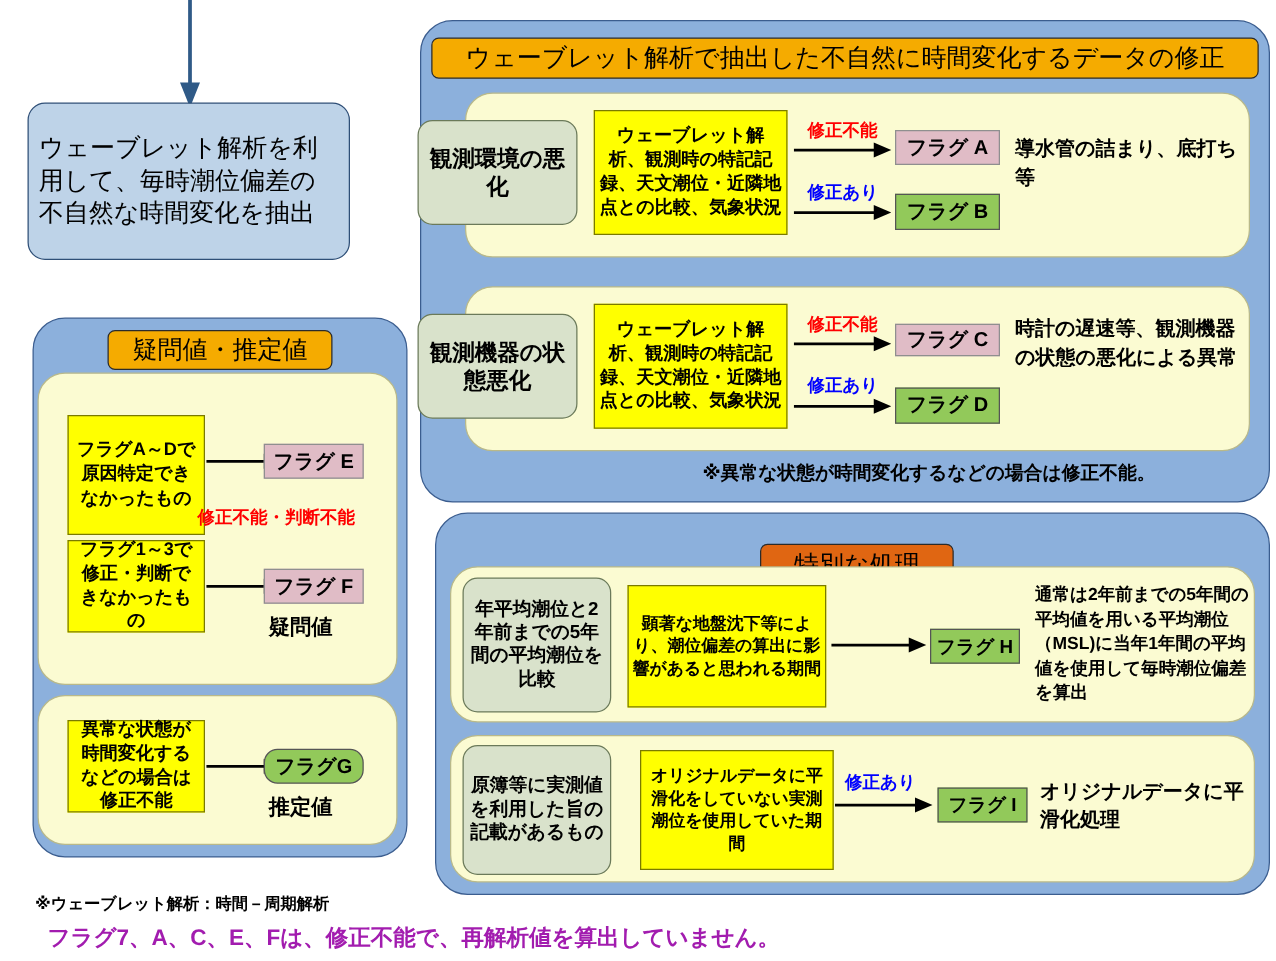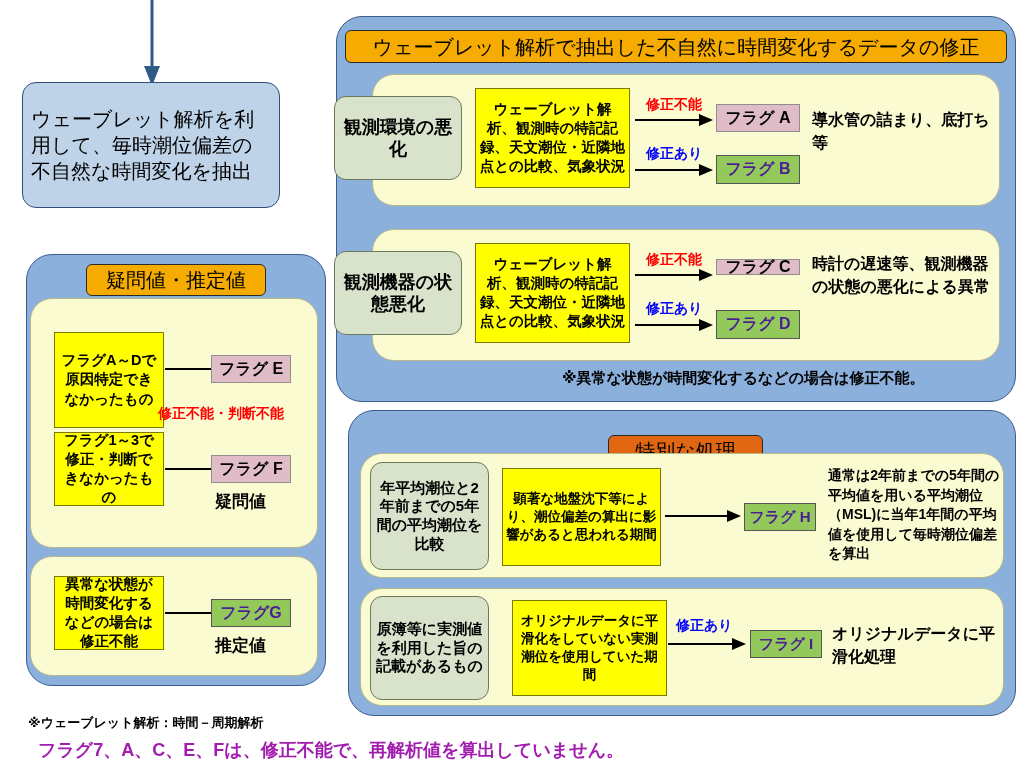--- a/index.html
+++ b/index.html
@@ -79,21 +79,21 @@
   .flag-pink{
     background:#e0bcc6;
     border:1.5px solid #8f8f8f;
     display:flex;align-items:center;justify-content:center;
     font-size:16px;font-weight:bold;color:#000;
   }
   .flag-green{
     background:#92c95a;
     border:1.5px solid #555;
     display:flex;align-items:center;justify-content:center;
-    font-size:16px;font-weight:bold;color:#4c1d95;
+    font-size:16px;font-weight:bold;color:#000000;
   }
   .desc{
     font-size:16px;font-weight:bold;color:#000;line-height:1.45;
     text-align:left;
   }
   .desc-sm{
     font-size:14px;font-weight:bold;color:#000;line-height:1.4;
     text-align:left;
   }
   .lbl-red{color:#ff0000;font-size:14px;font-weight:bold;white-space:nowrap;}
@@ -176,21 +176,21 @@
 
 <div class="abs lbl-red" style="left:646px;top:251px;">
   <span>修正不能</span>
 </div>
 <div class="abs arrow" style="left:635px;top:268px;width:80px;height:14px;">
   <svg width="80" height="14" viewBox="0 0 80 14">
     <line x1="0" y1="7" x2="66" y2="7" stroke="#000" stroke-width="2.2"></line>
     <polygon points="64,1 78,7 64,13" fill="#000"></polygon>
   </svg>
 </div>
-<div class="abs flag-pink" style="left:716px;top:259px;width:84px;height:16px;">
+<div class="abs flag-pink" style="left:716px;top:259px;width:84px;height:26px;">
   <span>フラグ C</span>
 </div>
 
 <div class="abs lbl-blue" style="left:646px;top:300px;">
   <span>修正あり</span>
 </div>
 <div class="abs arrow" style="left:635px;top:318px;width:80px;height:14px;">
   <svg width="80" height="14" viewBox="0 0 80 14">
     <line x1="0" y1="7" x2="66" y2="7" stroke="#000" stroke-width="2.2"></line>
     <polygon points="64,1 78,7 64,13" fill="#000"></polygon>
@@ -253,21 +253,21 @@
 
 <div class="abs yellow-box" style="left:54px;top:576px;width:110px;height:74px;">
   <span>異常な状態が時間変化するなどの場合は修正不能</span>
 </div>
 <div class="abs arrow" style="left:165px;top:606px;width:62px;height:14px;">
   <svg width="62" height="14" viewBox="0 0 62 14">
     <line x1="0" y1="7" x2="48" y2="7" stroke="#000" stroke-width="2.2"></line>
     <polygon points="46,1 60,7 46,13" fill="#000"></polygon>
   </svg>
 </div>
-<div class="abs flag-green" style="left:211px;top:599px;width:80px;height:28px;">
+<div class="abs flag-green" style="left:211px;top:599px;width:80px;height:28px;border-radius:11px;">
   <span>フラグG</span>
 </div>
 <div class="abs desc" style="left:215px;top:634px;font-size:17px;">
   <span>推定値</span>
 </div>
 
 <div class="abs bluepanel" style="left:348px;top:410px;width:668px;height:306px;"></div>
 
 <div class="abs title-orange2" style="left:608px;top:419px;width:155px;height:32px;margin-top:16px;">
   <span>特別な処理</span>

